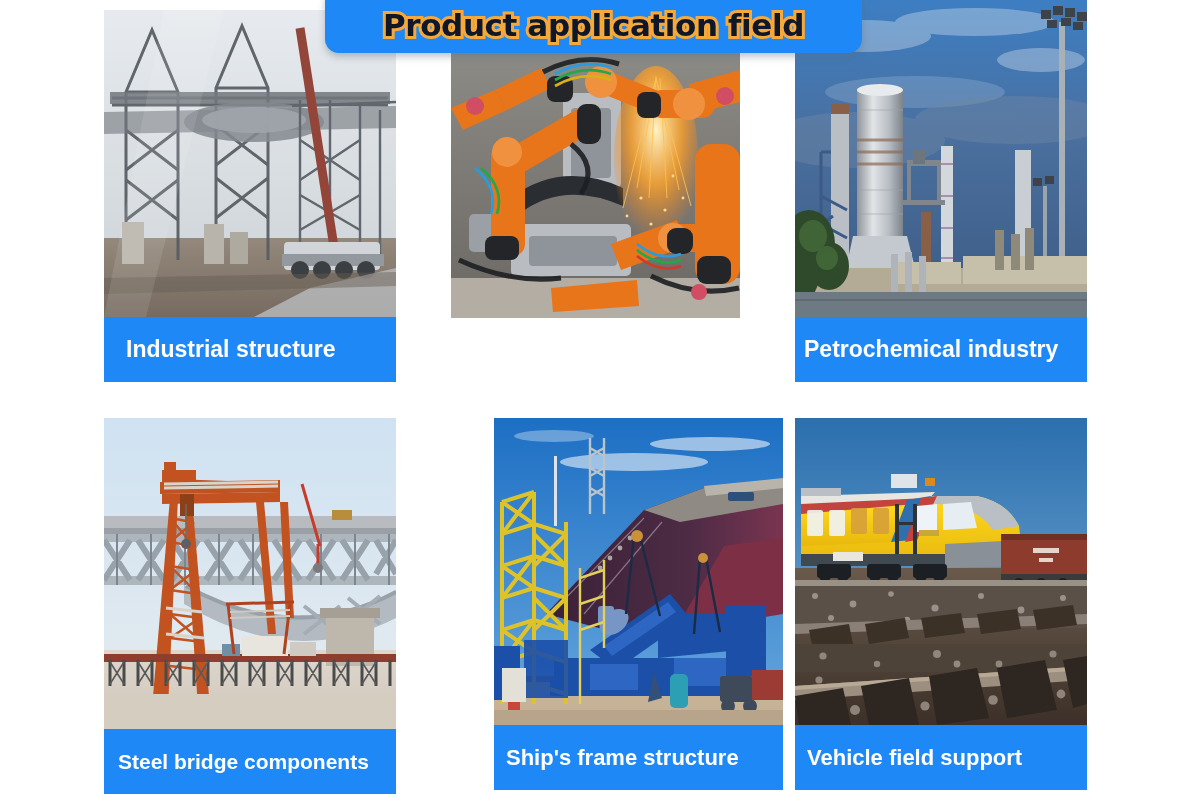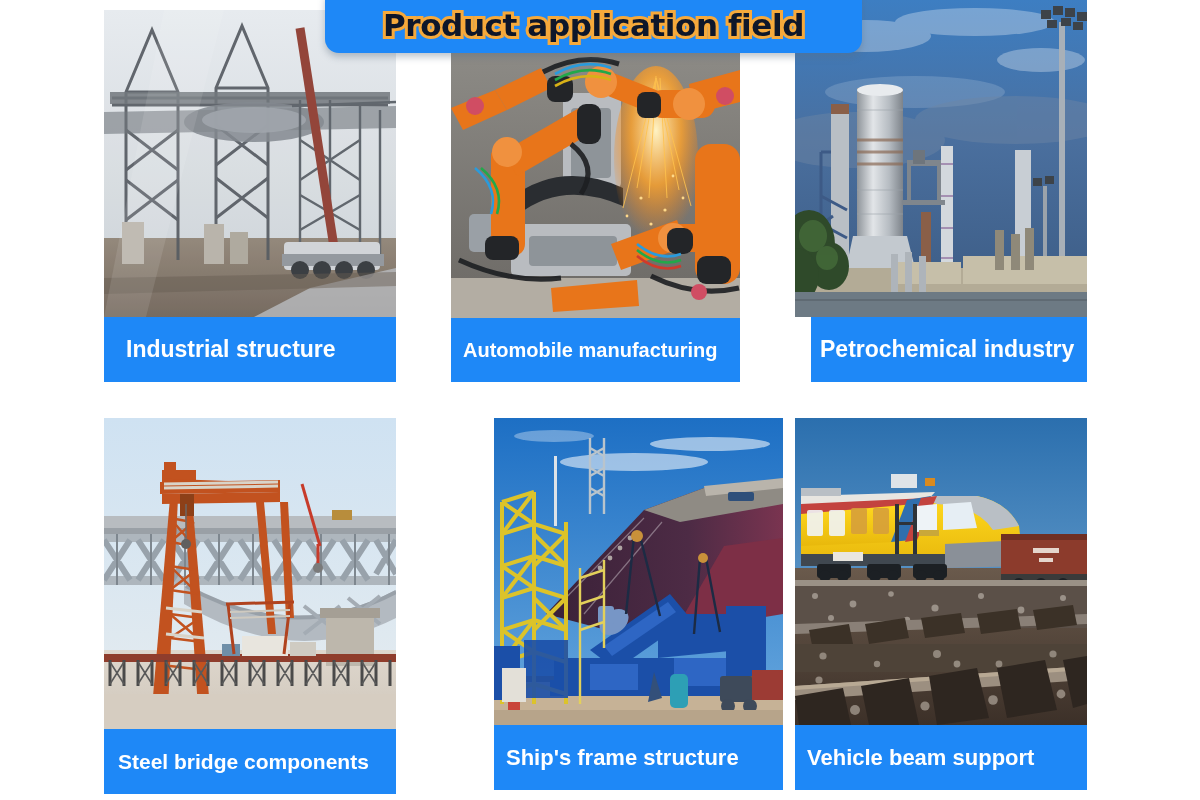--- a/index.html
+++ b/index.html
@@ -64,21 +64,21 @@
   #card-0 { left: 104px; top: 10px;  width: 292px; height: 372px; }
   #card-0 .photo { height: 307px; width: 292px; }
   #card-0 .label { width: 292px; height: 65px; padding-left: 22px; font-size: 23px; }
 
   #card-1 { left: 451px; top: 48px; width: 289px; height: 334px; }
   #card-1 .photo { height: 270px; width: 289px; }
   #card-1 .label { width: 289px; height: 64px; padding-left: 12px; font-size: 20px; }
 
   #card-2 { left: 795px; top: 0px;  width: 292px; height: 382px; }
   #card-2 .photo { height: 317px; width: 292px; }
-  #card-2 .label { width: 292px; height: 65px; padding-left: 9px; font-size: 23px; margin-left: 16px; }
+  #card-2 .label { width: 292px; height: 65px; padding-left: 9px; font-size: 23px; }
 
   
   #card-3 { left: 104px; top: 418px; width: 292px; height: 376px; text-align: center; }
   #card-3 .photo { height: 311px; width: 292px; }
   #card-3 .label { width: 292px; height: 65px; padding-left: 14px; font-size: 21px; }
 
   #card-4 { left: 451px; top: 418px; width: 289px; height: 372px; margin-left: 43px; }
   #card-4 .photo { height: 307px; width: 289px; }
   #card-4 .label { width: 289px; height: 65px; padding-left: 12px; font-size: 22px; }
 
@@ -236,23 +236,20 @@
             <path d="M186 208 Q208 226 230 218" stroke="#cf3a2c"></path>
             <path d="M24 120 Q48 140 40 166" stroke="#2a9bdc"></path>
             <path d="M30 120 Q54 140 46 166" stroke="#22a84a"></path>
           </g>
           <g fill="#d04d63">
             <circle cx="24" cy="58" r="9"></circle>
               <circle cx="274" cy="48" r="9"></circle>
             <circle cx="248" cy="244" r="8"></circle>
           </g>
         </svg>
-      </div>
-      <div class="label">
-        <span>Automobile manufacturing</span>
       </div>
     </div>
 
     <div class="card" id="card-2">
       <div class="photo">
         <svg viewBox="0 0 292 317" preserveAspectRatio="none">
           <defs>
             <linearGradient id="g2sky" x1="0" y1="0" x2="0" y2="1">
               <stop offset="0" stop-color="#3d7ec2"></stop>
                 <stop offset=".45" stop-color="#4a6f9e"></stop>
@@ -707,21 +704,21 @@
                 <circle cx="130" cy="288" r="4.6"></circle>
               <circle cx="198" cy="282" r="4.8"></circle>
                 <circle cx="266" cy="276" r="4.4"></circle>
               <circle cx="24" cy="262" r="3.6"></circle>
                 <circle cx="162" cy="246" r="3.4"></circle>
             </g>
           </g>
         </svg>
       </div>
       <div class="label">
-        <span>Vehicle beam support</span>
+        <span>Vehicle field support</span>
       </div>
     </div>
 
   </div>
 
   <div class="title-banner">
     <span class="title-text">Product application field</span>
   </div>
 
 </div>

